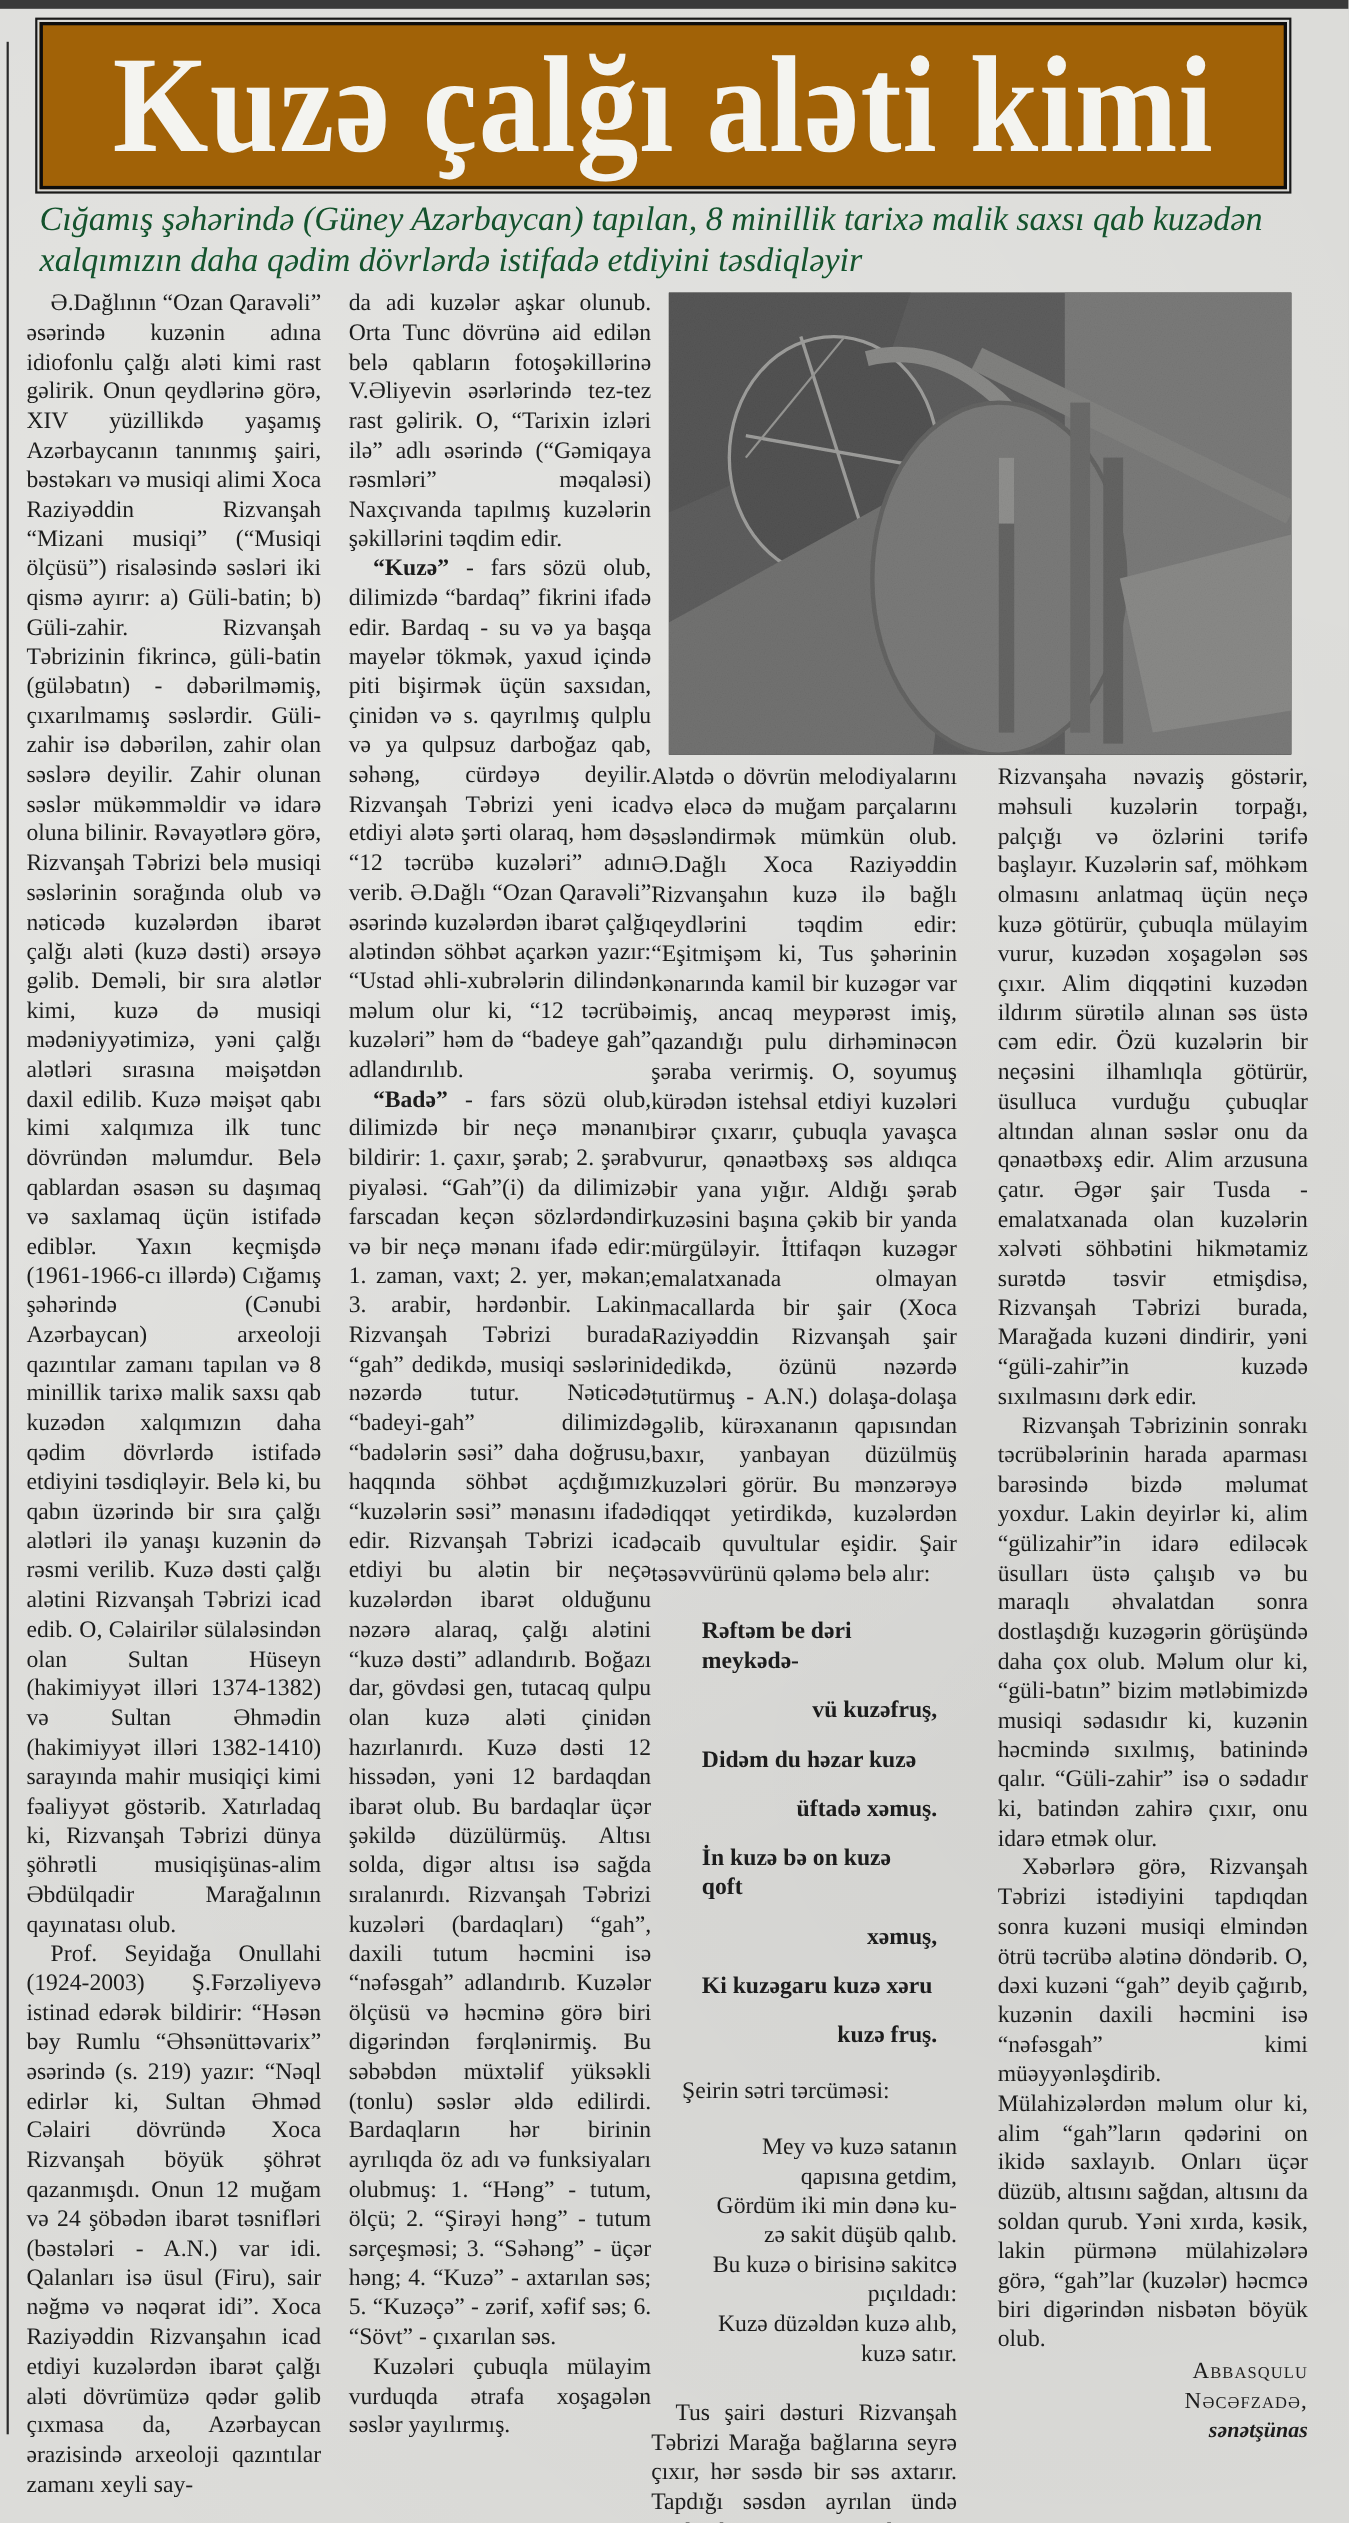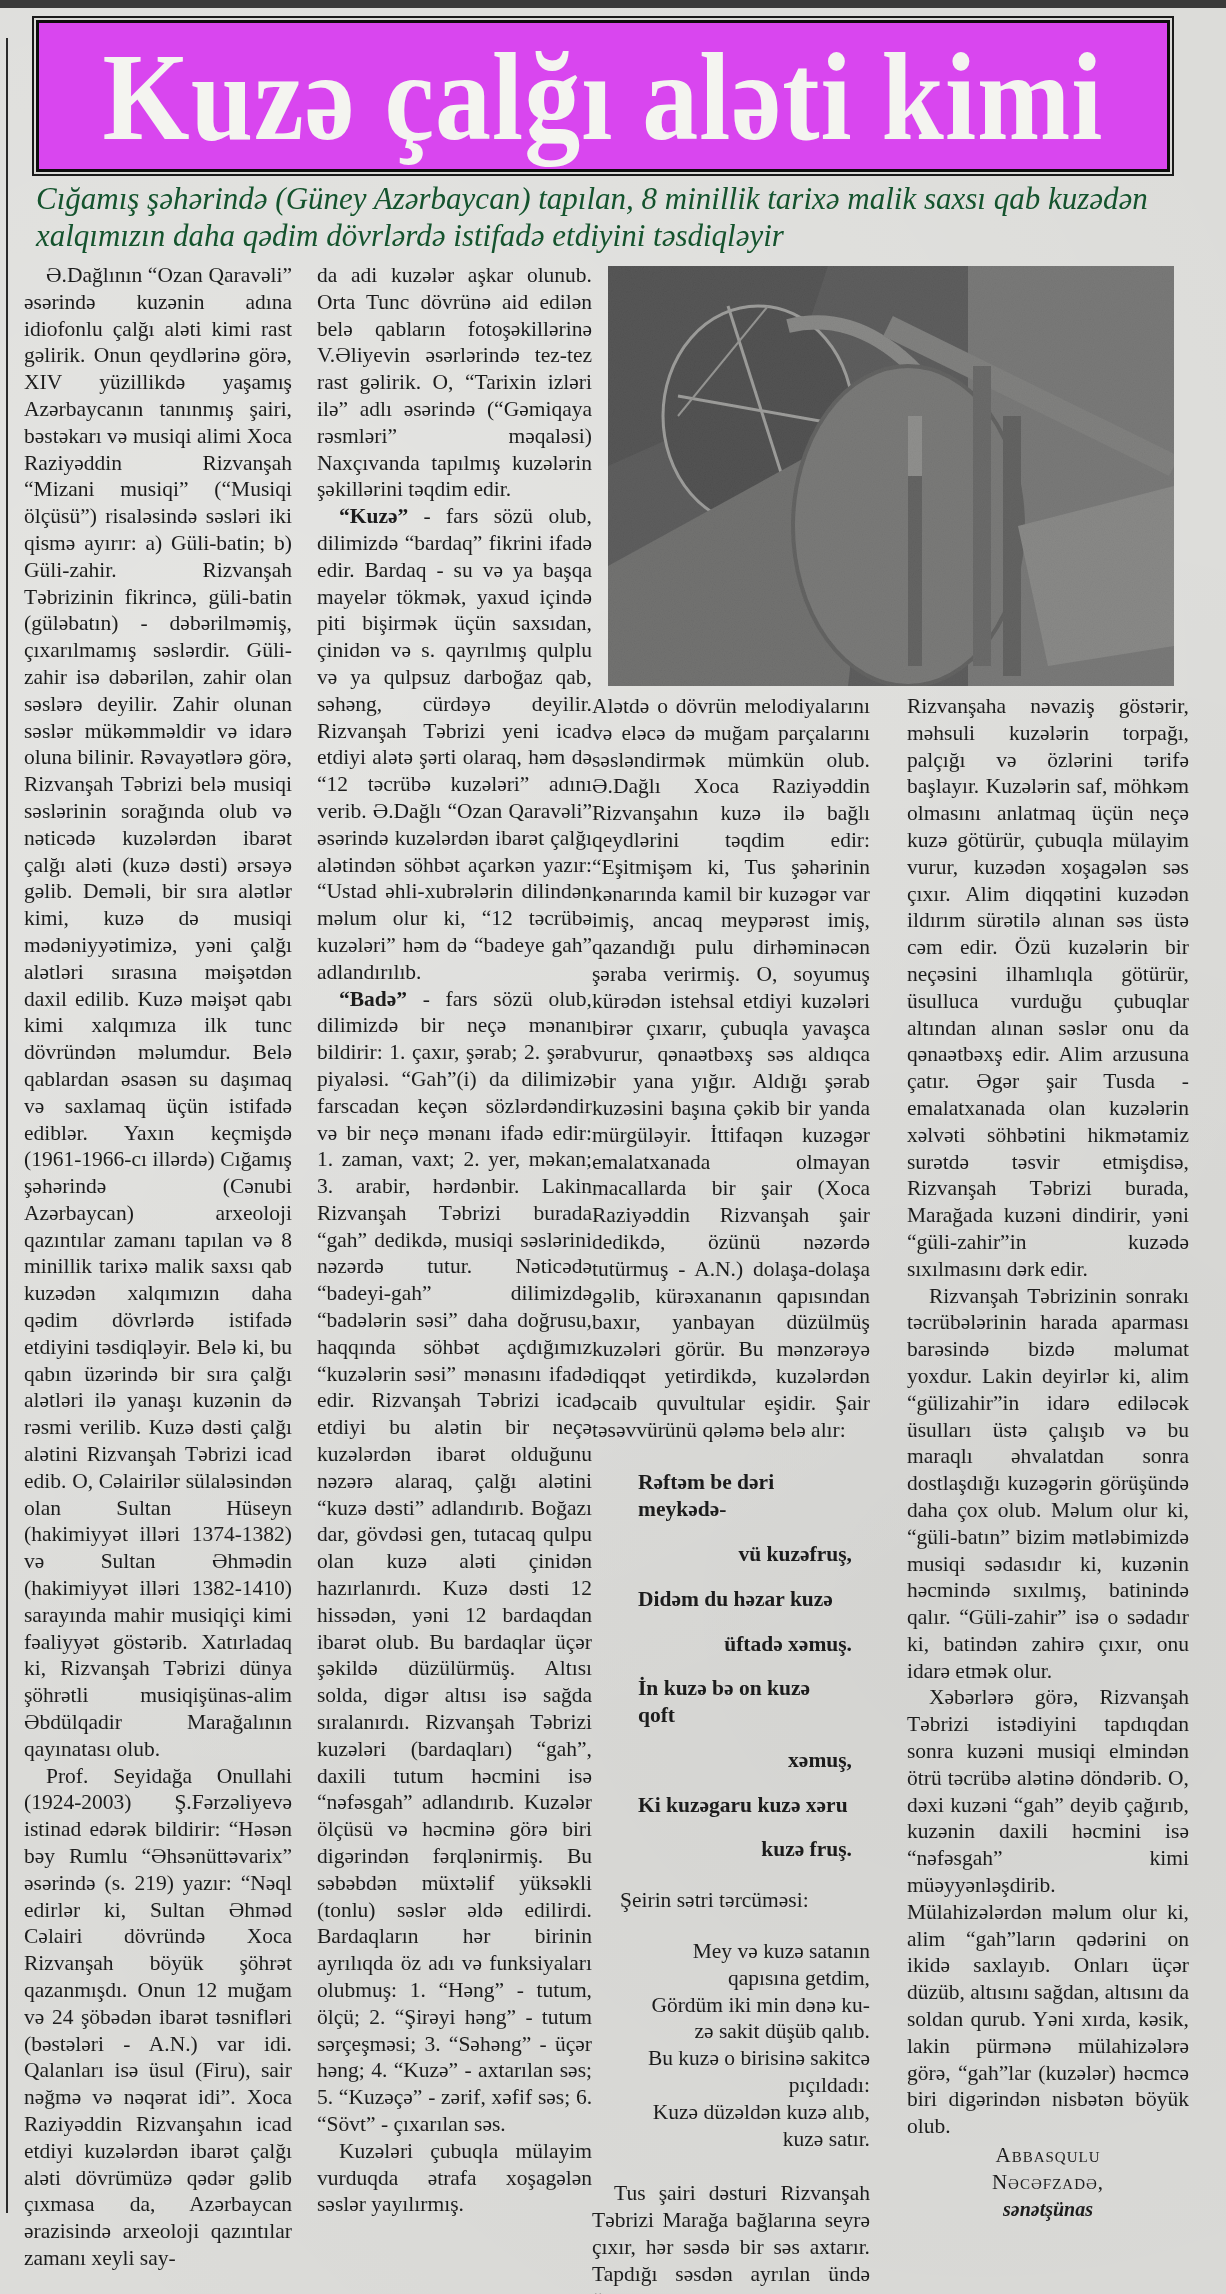--- a/index.html
+++ b/index.html
@@ -15,21 +15,21 @@
     background:
       radial-gradient(circle at 20% 30%, rgba(255,255,255,0.25), transparent 60%),
       radial-gradient(circle at 80% 70%, rgba(0,0,0,0.04), transparent 60%),
       #dcdcd9;
   }
   .top-rule { position: absolute; left: 0; top: 0; width: 1226px; height: 8px; background: #3a3a3a; }
   .left-rule { position: absolute; left: 6px; top: 38px; width: 2px; height: 2175px; background: #2a2a2a; }
 
   .headline-box {
     position: absolute; left: 36px; top: 20px; width: 1128px; height: 146px;
-    background: #d946ef;
+    background: #a16207;
     border: 3px solid #0d0d0d;
     box-shadow: 0 0 0 2px #d9d9d6, 0 0 0 4px #1a1a1a;
     display: flex; align-items: center; justify-content: center;
   }
   .headline {
     margin: 0; color: #f4f4f0;
     font-family: "Liberation Serif", serif; font-weight: bold;
     font-size: 112px; letter-spacing: 1px; line-height: 1;
     transform: scaleY(1.12);
   }
@@ -59,21 +59,21 @@
 
   .poem { margin: 26px 0 0 0; font-weight: bold; font-family: "Liberation Serif", serif; }
   .poem .pl { text-indent: 0; margin: 18px; }
   .poem .l1 { padding-left: 28px; text-align: left; }
   .poem .l2 { text-align: right; }
   .trans-label { margin-top: 24px !important; text-indent: 0 !important; padding-left: 28px; }
   .trans { margin: 24px 0 0 0; font-weight: normal; text-align: right; }
   .trans .pl { text-indent: 0; margin: 0; text-align: right; }
   .after-trans { margin-top: 28px !important; }
 
-  .byline { text-align: center; margin-top: 2px; }
+  .byline { text-align: right; margin-top: 2px; }
   .byline .name { font-variant: small-caps; letter-spacing: 1px; display: block; font-size: 21px; }
   .byline .role { font-weight: bold; display: block; font-size: 20px; font-style: italic; }
 </style>
 </head>
 <body>
 
 <div class="paper"></div>
 <div class="top-rule"></div>
 <div class="left-rule"></div>
 

